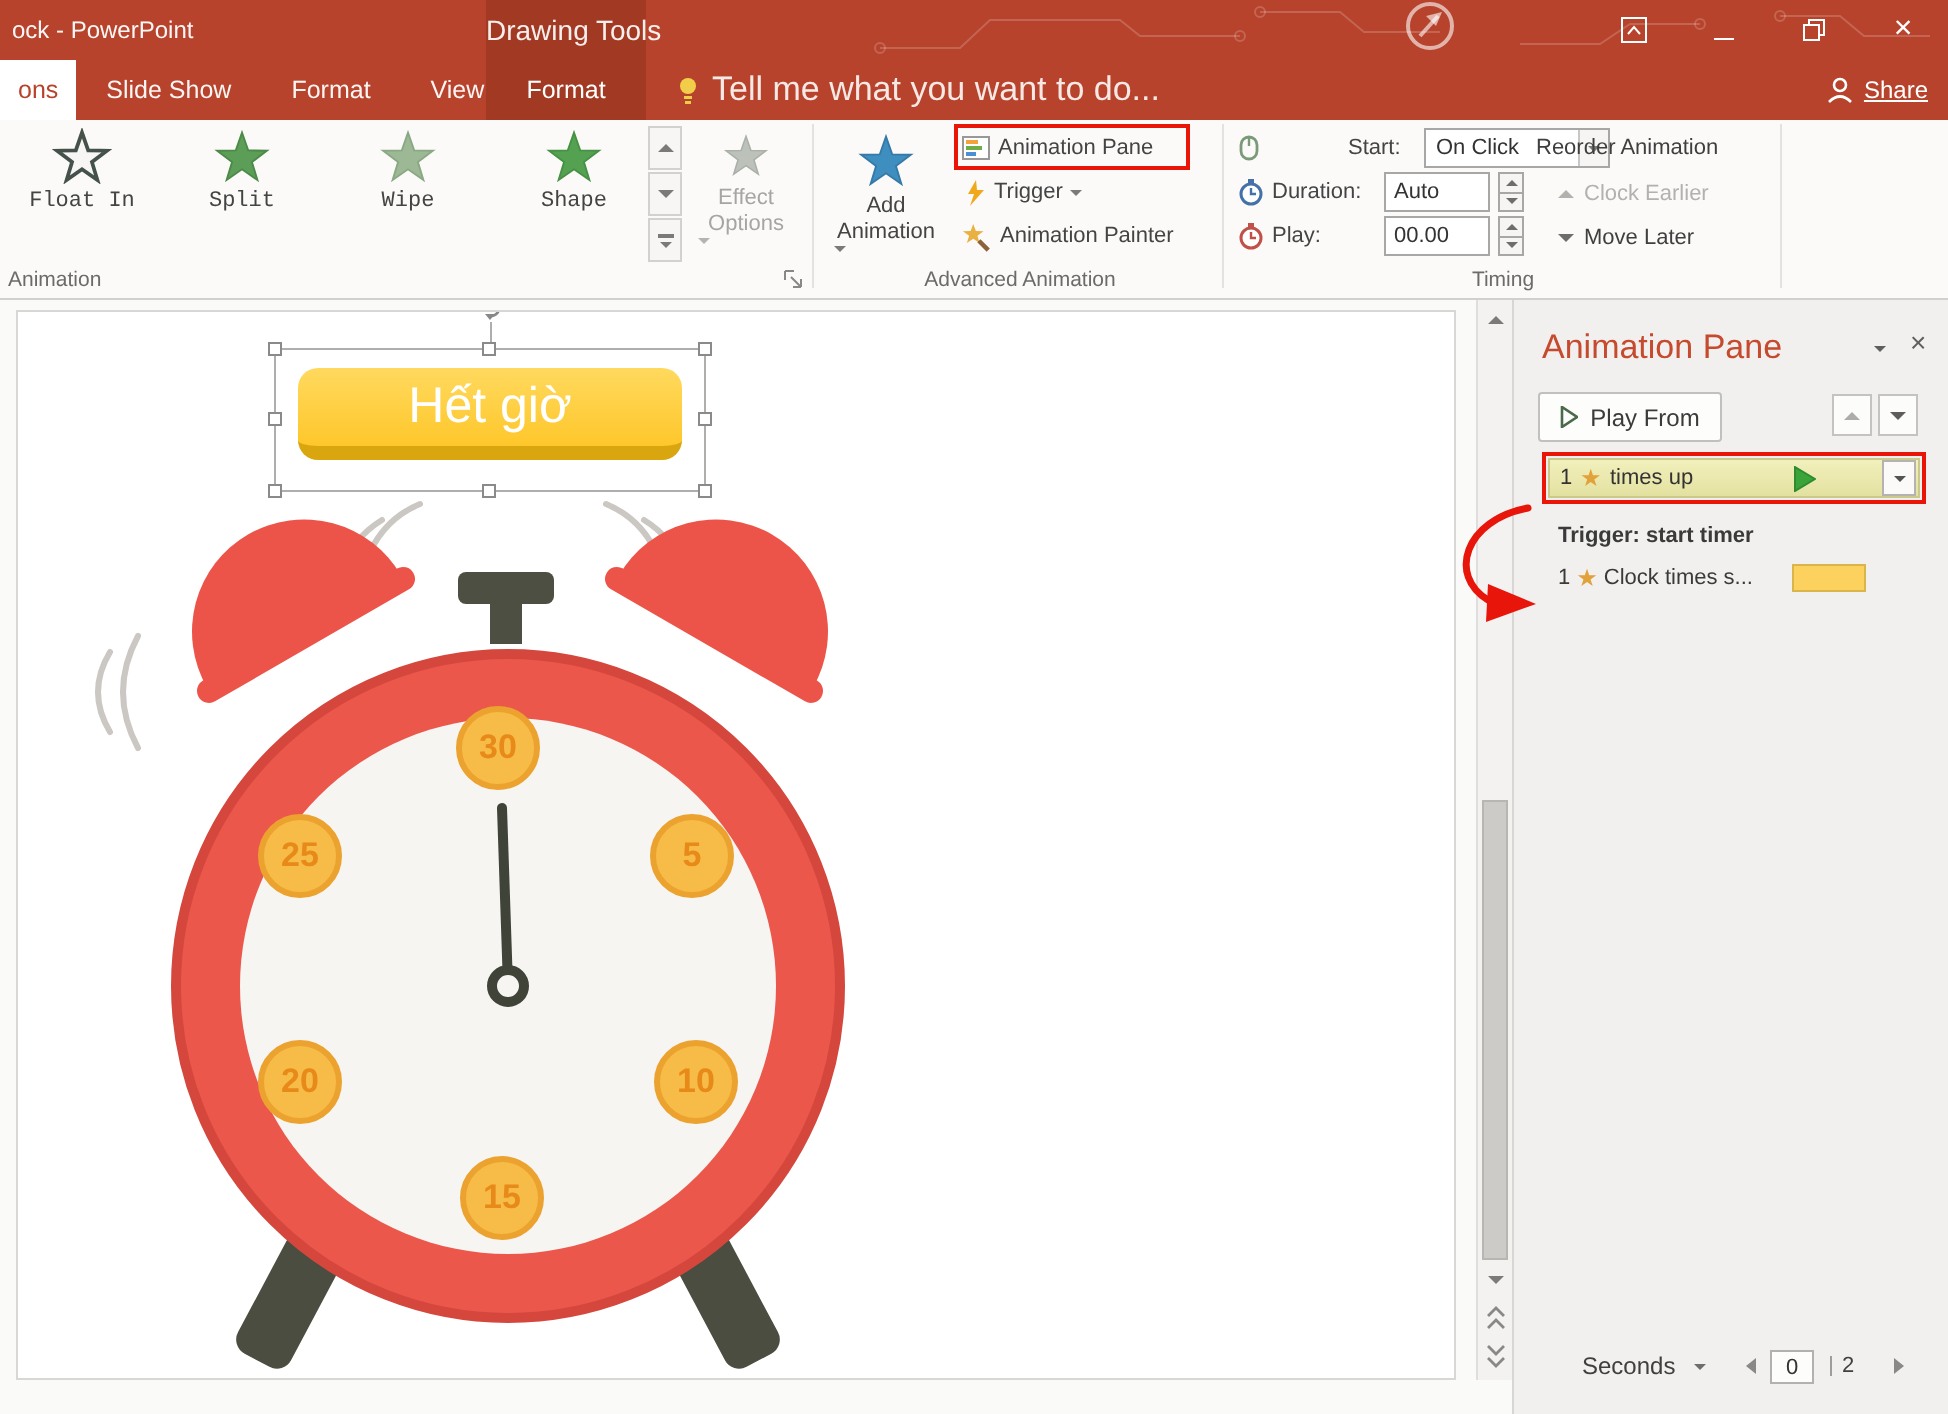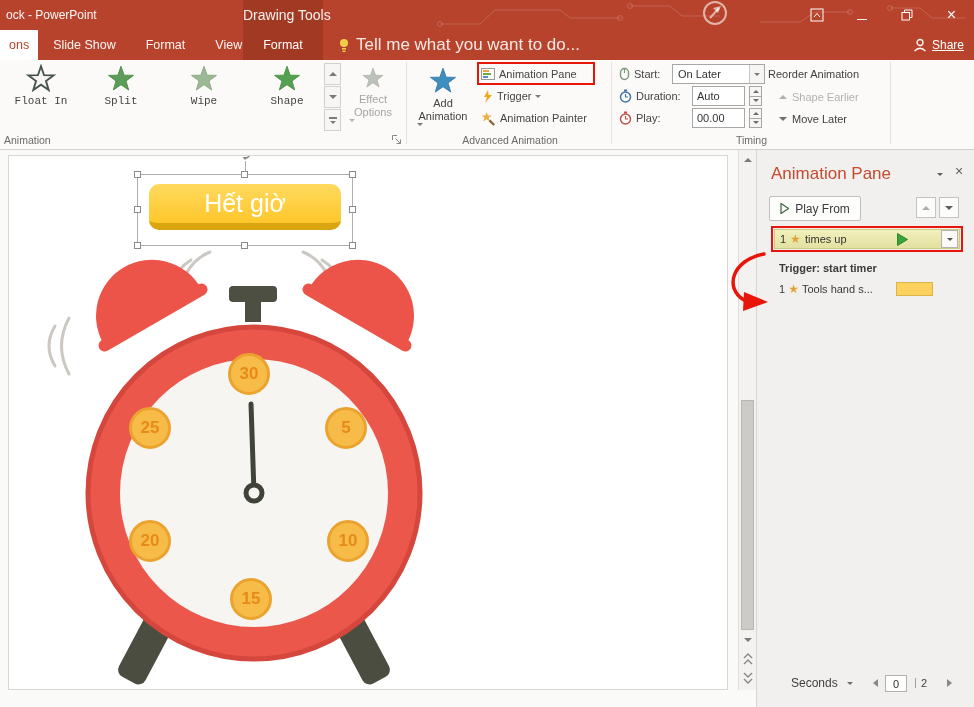--- a/index.html
+++ b/index.html
@@ -40,21 +40,21 @@
   .tri-down.sm{border-left-width:3px;border-right-width:3px;border-top-width:3px;}
   .mini-bar{width:8px;height:2px;background:#7c7a78;}
   .effect-opts{position:absolute;left:346px;top:4px;width:54px;height:78px;text-align:center;color:#a7a5a3;}
   .effect-opts svg{display:block;margin:2px auto 4px;}
   .big-btn{position:absolute;top:2px;text-align:center;color:#444;}
   .big-btn svg{display:block;margin:4px auto 3px;}
   .two-line span{display:block;line-height:13px;}
   .dd-inline{display:inline-block;margin-left:3px;vertical-align:middle;}
   .dlg-launcher{position:absolute;left:391px;top:74px;width:12px;height:12px;}
   .ribbon-row{position:absolute;height:20px;display:flex;align-items:center;gap:4px;white-space:nowrap;color:#444;}
-  .lbl-w34{width:34px;}.lbl-w52{width:52px;}
+  .lbl-w34{width:34px;margin-left:40px;}.lbl-w52{width:52px;}
   .dd{width:93px;height:20px;border:1px solid #a9a7a5;background:#fff;position:relative;display:flex;align-items:center;padding-left:5px;font-size:11px;color:#333;}
   .dd-arrow{position:absolute;right:0;top:0;width:15px;height:18px;border-left:1px solid #c9c7c5;background:#f6f5f4;display:flex;align-items:center;justify-content:center;}
   .spin{width:53px;height:20px;border:1px solid #a9a7a5;background:#fff;display:flex;align-items:center;padding-left:4px;font-size:11px;color:#333;}
   .steppers{width:13px;height:20px;display:flex;flex-direction:column;}
   .step{flex:1;border:1px solid #a9a7a5;background:#f6f5f4;display:flex;align-items:center;justify-content:center;}
   .step + .step{border-top:none;}
   .step .tri-up,.step .tri-down{border-left-width:3px;border-right-width:3px;border-bottom-width:3px;border-top-width:3px;}
   .reorder-title{position:absolute;left:768px;top:8px;color:#3f3f3f;}
   .move-row{position:absolute;display:flex;align-items:center;gap:5px;}
   .disabled-txt{color:#b3b1ae;}
@@ -276,21 +276,21 @@
 
     <div class="vsep" style="left:611px;"></div>
 
     <div class="ribbon-row" style="left:619px;top:4px;">
       <svg width="11" height="14">
         <rect x="1.5" y="1.5" width="8" height="11" rx="4" fill="none" stroke="#7a9a7a" stroke-width="1.4"></rect>
         <path d="M5.5 1.5 V6" stroke="#7a9a7a" stroke-width="1.2"></path>
       </svg>
       <span class="lbl-w34">Start:</span>
       <div class="dd">
-        <span>On Later</span>
+        <span>On Click</span>
         <span class="dd-arrow">
             <span class="tri-down sm"></span>
           </span>
       </div>
     </div>
     <div class="ribbon-row" style="left:619px;top:26px;">
       <svg width="13" height="14">
         <circle cx="6.5" cy="8" r="5" fill="#fff" stroke="#4472a8" stroke-width="1.5"></circle>
         <path d="M6.5 5 V8 H9" fill="none" stroke="#4472a8" stroke-width="1.2"></path>
         <rect x="5" y="0.5" width="3" height="2" fill="#4472a8"></rect>
@@ -324,21 +324,21 @@
           </div>
         <div class="step">
             <span class="tri-down" style="border-top-color:#6f6d6b;"></span>
           </div>
       </div>
     </div>
 
     <div class="reorder-title">Reorder Animation</div>
     <div class="move-row disabled-txt" style="left:779px;top:31px;">
       <span class="tri-up" style="border-bottom-color:#b3b1ae;"></span>
-      <span>Shape Earlier</span>
+      <span>Clock Earlier</span>
     </div>
     <div class="move-row" style="left:779px;top:53px;color:#3f3f3f;">
       <span class="tri-down" style="border-top-color:#6f6d6b;"></span>
       <span>Move Later</span>
     </div>
 
     <div class="vsep" style="left:890px;"></div>
 
     <div class="grp-label" style="left:4px;">Animation</div>
     <div class="grp-label" style="left:408px;width:204px;text-align:center;">Advanced Animation</div>
@@ -465,21 +465,21 @@
         </span>
     </div>
 
     <div class="ann-box" style="left:14px;top:76px;width:192px;height:26px;"></div>
 
     <div class="trigger-heading">Trigger: start timer</div>
 
     <div class="anim-item2">
       <span>1</span>
       <span class="st">★</span>
-      <span>Tools hand s...</span>
+      <span>Clock times s...</span>
     </div>
     <div class="item2-bar"></div>
 
     <div class="seconds"><span>Seconds</span></div>
     <span class="sec-arrow tri-down sm" style="border-top-color:#6f6d6b;"></span>
     <span class="scale-left tri-left"></span>
     <div class="scale-box">
         <span>0</span>
       </div>
     <span class="scale-tick"></span>

